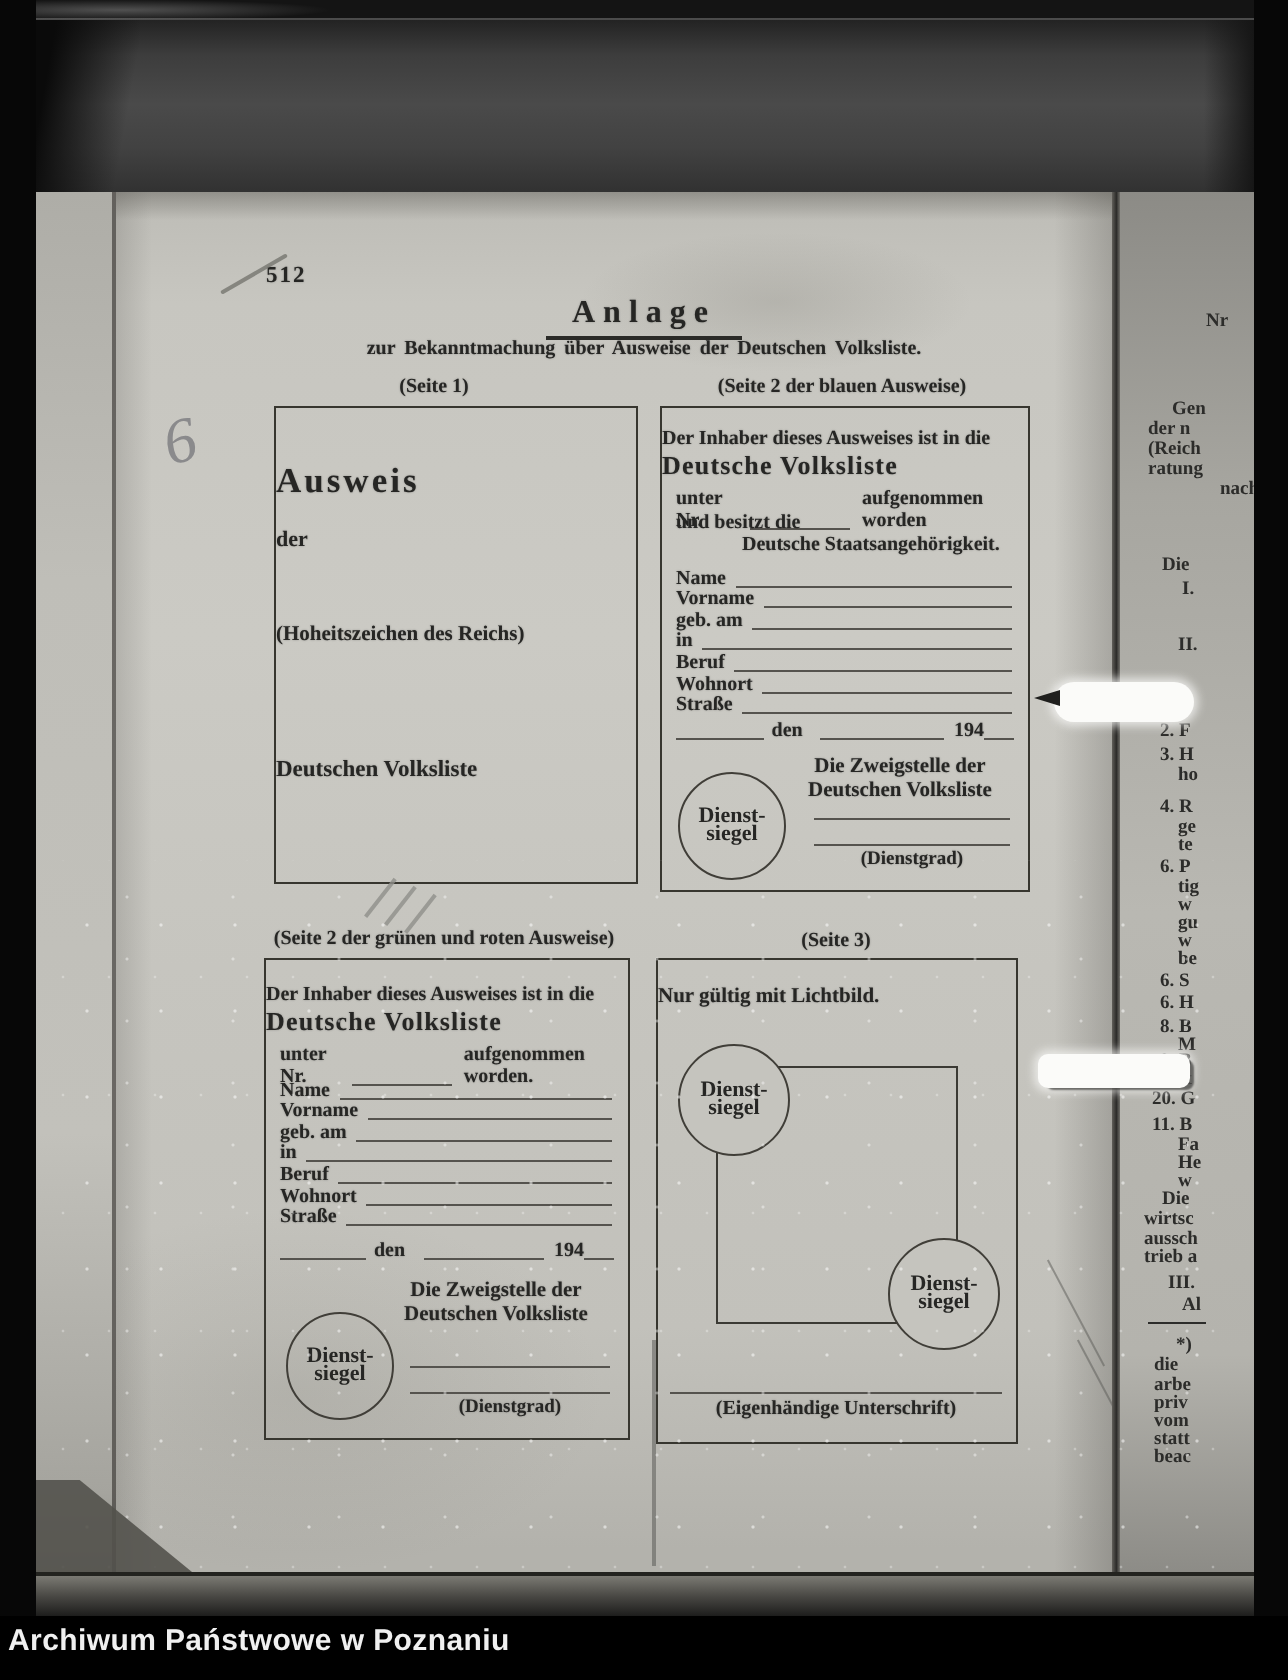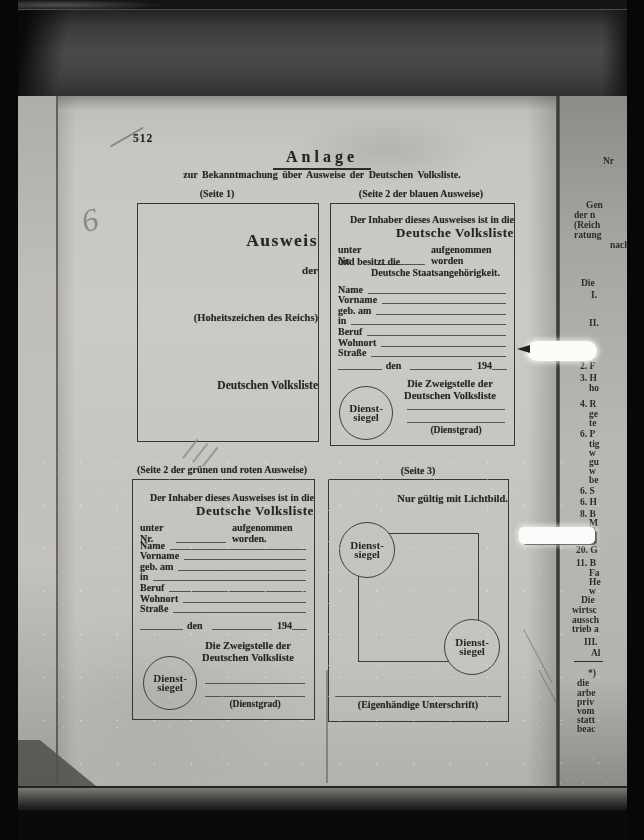--- a/index.html
+++ b/index.html
@@ -57,21 +57,21 @@
   .cap1{left:79px;top:92px;width:160px;}
   .cap2{left:283px;top:92px;width:160px;}
   .cap3{left:64px;top:368px;width:200px;}
   .cap4{left:280px;top:369px;width:160px;}
   .fbox{position:absolute;border:1.6px solid #37362f;}
   .box1{left:79px;top:107px;width:180px;height:237px;text-align:center;}
   .box2{left:272px;top:107px;width:183px;height:241px;}
   .box3{left:74px;top:383px;width:181px;height:239px;}
   .box4{left:270px;top:383px;width:179px;height:241px;}
   .abspos{position:absolute;}
-  .ctr{width:100%;text-align:right;}
+  .ctr{width:100%;text-align:left;}
   .b1-title{top:26px;font-size:17.5px;letter-spacing:1.5px;}
   .b1-der{top:60px;font-size:11px;}
   .b1-hoheit{top:108px;font-size:10.5px;}
   .b1-volks{top:175px;font-size:11.5px;}
   .intro{font-size:10px;}
   .headline{font-size:13px;letter-spacing:.6px;font-family:Liberation Serif, serif;}
   .nr-row{display:flex;align-items:flex-end;font-size:10px;left:7px;right:7px;}
   .nr-fill{flex:0 0 50px;border-bottom:1.2px solid #55534e;margin:0 6px 1px;}
   .small{font-size:10px;}
   .fields{position:absolute;left:7px;right:8px;}
@@ -441,13 +441,16 @@
   <div class="speckles"></div>
   <div class="blob blob1"></div>
   <div class="blob-mark"></div>
   <div class="blob blob2"></div>
 
   <div class="corner-cut"></div>
   <div class="bottom-strip"></div>
   <div class="edge-left"></div>
   <div class="edge-right"></div>
 
+  <div class="footer-bar">
+    <div class="footer-text">Archiwum Państwowe w Poznaniu</div>
+  </div>
 </div>
 
 </body></html>

